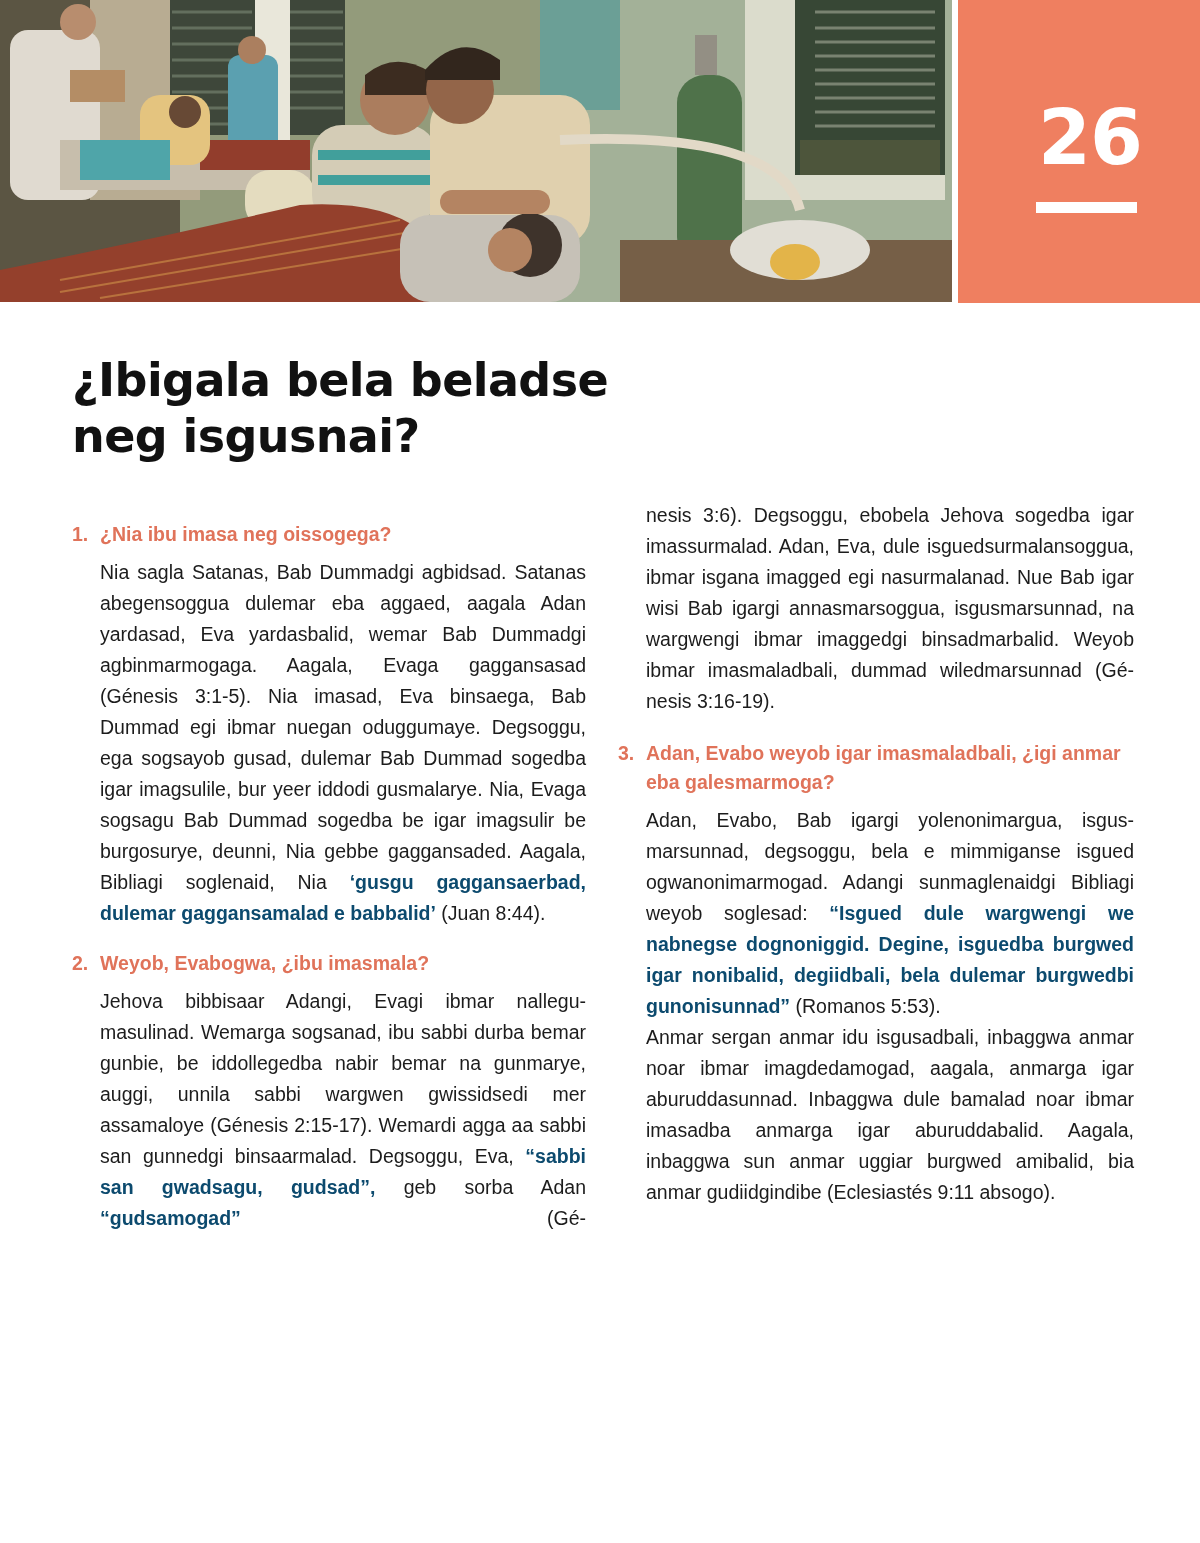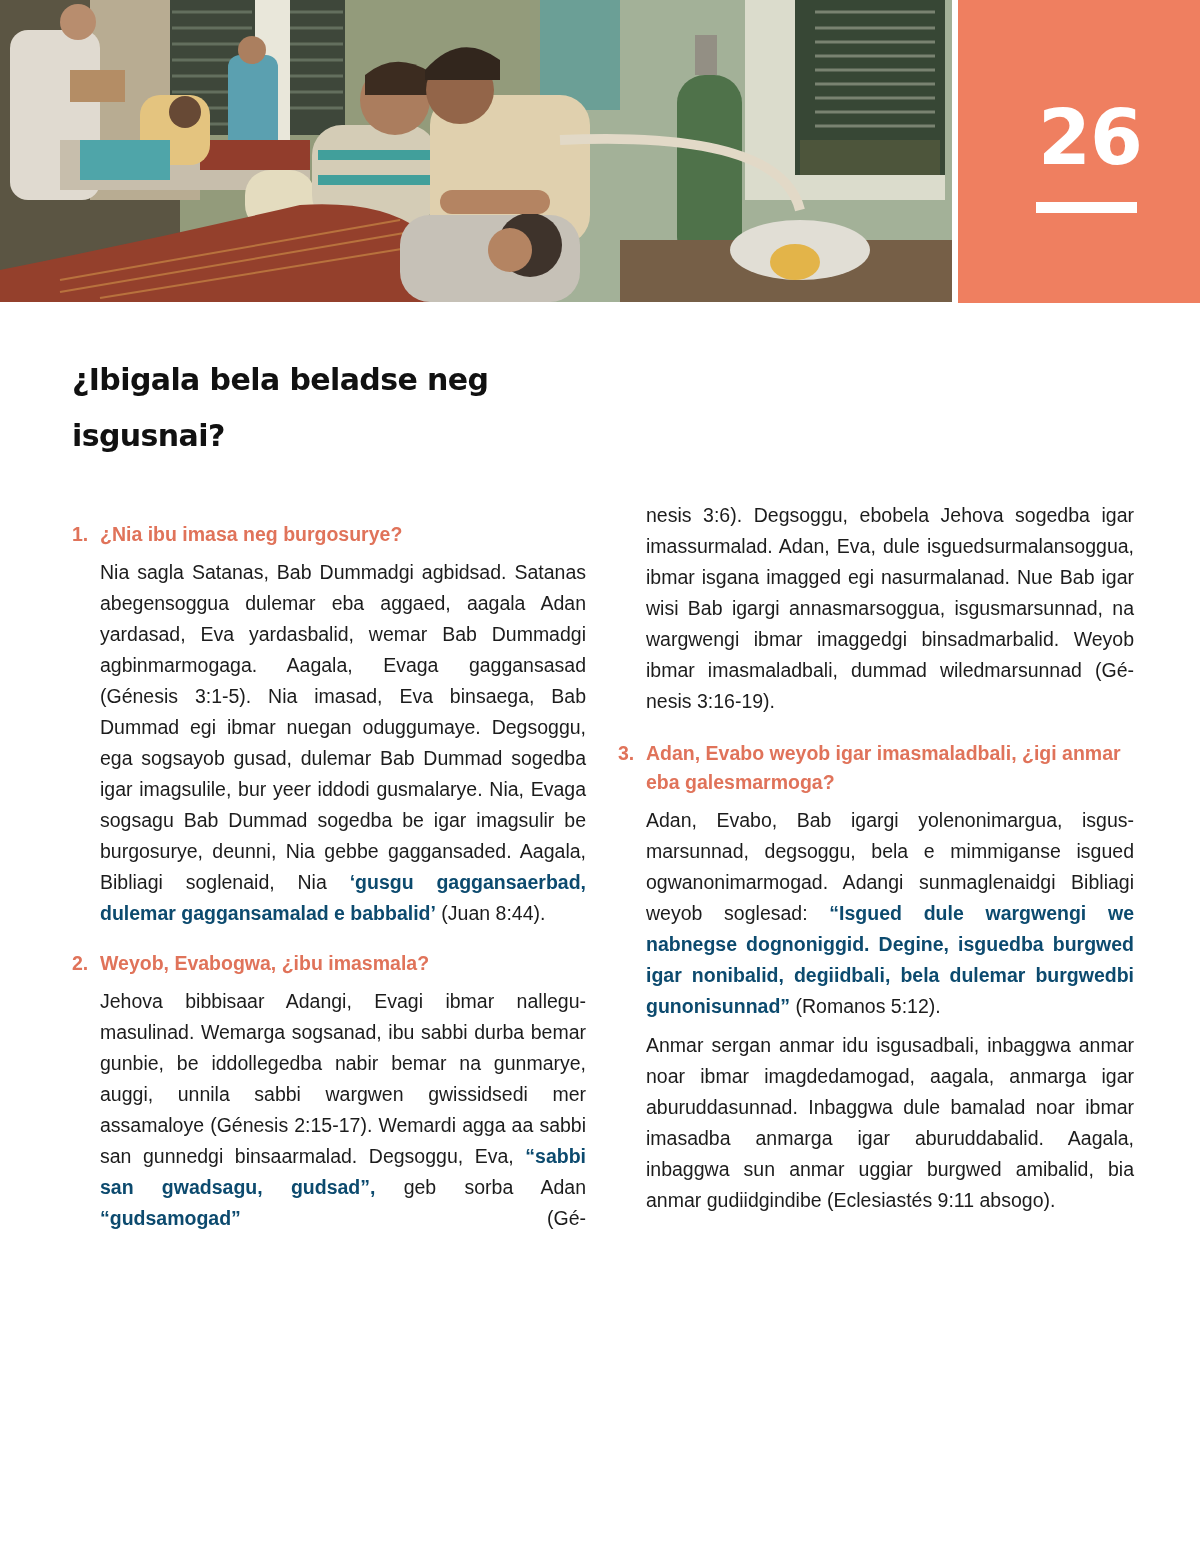--- a/index.html
+++ b/index.html
@@ -23,35 +23,35 @@
       font-family: "DejaVu Sans", sans-serif; font-weight: bold; font-size: 76px;
       color: #ffffff; letter-spacing: -1px; line-height: 1;
     }
     .lesson-underline {
       position: absolute; left: 78px; top: 202px; width: 101px; height: 11px; background: #ffffff;
     }
 
     
     .page-title {
       position: absolute; left: 72px; top: 352px; width: 560px;
-      font-family: "DejaVu Sans", sans-serif; font-weight: bold; font-size: 30px;
+      font-family: "DejaVu Sans", sans-serif; font-weight: bold; font-size: 46px;
       line-height: 56px; color: #111111; letter-spacing: -0.6px;
     }
 
     
     .col { position: absolute; top: 500px; width: 488px; }
     .col-left { left: 100px; width: 486px; }
     .col-right { left: 646px; width: 488px; }
 
     .para {
       font-family: "Liberation Sans", sans-serif; font-size: 19.5px; line-height: 31px;
       text-align: justify; hyphens: manual; color: #1c1c1c;
     }
     .para b { font-weight: bold; color: #0c4a6e; }
-    .para + .para { margin-top: 8px; }
+    .para + .para { }
 
     .qhead {
       position: relative; font-family: "Liberation Sans", sans-serif; font-weight: bold;
       font-size: 19.5px; line-height: 29px; color: #e0735a;
       margin: 20px 0 8px 0;
     }
     .qhead .num { position: absolute; left: -28px; top: 0; }
     .col-right .qhead { margin-top: 22px; }
   </style>
 </head>
@@ -156,33 +156,33 @@
   <div class="lesson-number">26</div>
   <div class="lesson-underline"></div>
 </div>
 
 <h1 class="page-title">¿Ibigala bela beladse neg isgusnai?</h1>
 
 <div class="col col-left">
 
   <h2 class="qhead">
     <span class="num">1.</span>
-    <span>¿Nia ibu imasa neg burgosurye?</span>
+    <span>¿Nia ibu imasa neg oissogega?</span>
   </h2>
   <p class="para"><span>Nia sagla Satanas, Bab Dummadgi agbidsad. Satanas abegensoggua dulemar eba aggaed, aagala Adan yardasad, Eva yardasbalid, wemar Bab Dummadgi agbinmarmogaga. Aagala, Eva­ga gaggansasad (Génesis 3:1-5). Nia imasad, Eva binsaega, Bab Dummad egi ibmar nuegan oduggumaye. Degsoggu, ega sogsayob gusad, dulemar Bab Dummad sogedba igar imagsulile, bur yeer iddodi gusmalarye. Nia, Evaga sogsa­gu Bab Dummad sogedba be igar imagsulir be burgosurye, deunni, Nia gebbe gaggansaded. Aagala, Bibliagi soglenaid, Nia </span><b>‘gusgu gaggan­saerbad, dulemar gaggansamalad e babbalid’</b><span> (Juan 8:44).</span></p>
 
   <h2 class="qhead">
     <span class="num">2.</span>
     <span>Weyob, Evabogwa, ¿ibu imasmala?</span>
   </h2>
   <p class="para" style="text-align-last: justify;"><span>Jehova bibbisaar Adangi, Evagi ibmar nallegu­masulinad. Wemarga sogsanad, ibu sabbi dur­ba bemar gunbie, be iddollegedba nabir be­mar na gunmarye, auggi, unnila sabbi wargwen gwissidsedi mer assamaloye (Génesis 2:15-17). Wemardi agga aa sabbi san gunnedgi binsaar­malad. Degsoggu, Eva, </span><b>“sabbi san gwadsagu, gudsad”,</b><span> geb sorba Adan </span><b>“gudsamogad”</b><span> (Gé-</span></p>
 </div>
 
 <div class="col col-right">
   <p class="para"><span>nesis 3:6). Degsoggu, ebobela Jehova sogedba igar imassurmalad. Adan, Eva, dule isguedsur­malansoggua, ibmar isgana imagged egi na­surmalanad. Nue Bab igar wisi Bab igargi an­nasmarsoggua, isgusmarsunnad, na wargwengi ibmar imaggedgi binsadmarbalid. Weyob ibmar imasmaladbali, dummad wiledmarsunnad (Gé­nesis 3:16-19).</span></p>
 
   <h2 class="qhead">
     <span class="num">3.</span>
     <span>Adan, Evabo weyob igar imasmaladbali, ¿igi anmar eba galesmarmoga?</span>
   </h2>
-  <p class="para"><span>Adan, Evabo, Bab igargi yolenonimargua, isgus­marsunnad, degsoggu, bela e mimmiganse is­gued ogwanonimarmogad. Adangi sunmagle­naidgi Bibliagi weyob soglesad: </span><b>“Isgued dule wargwengi we nabnegse dognoniggid. Degi­ne, isguedba burgwed igar nonibalid, degiid­bali, bela dulemar burgwedbi gunonisunnad”</b><span> (Romanos 5:12).</span></p>
+  <p class="para"><span>Adan, Evabo, Bab igargi yolenonimargua, isgus­marsunnad, degsoggu, bela e mimmiganse is­gued ogwanonimarmogad. Adangi sunmagle­naidgi Bibliagi weyob soglesad: </span><b>“Isgued dule wargwengi we nabnegse dognoniggid. Degi­ne, isguedba burgwed igar nonibalid, degiid­bali, bela dulemar burgwedbi gunonisunnad”</b><span> (Romanos 5:53).</span></p>
   <p class="para"><span>Anmar sergan anmar idu isgusadbali, inbag­gwa anmar noar ibmar imagdedamogad, aa­gala, anmarga igar aburuddasunnad. Inbaggwa dule bamalad noar ibmar imasadba anmarga igar aburuddabalid. Aagala, inbaggwa sun an­mar uggiar burgwed amibalid, bia anmar gu­diidgindibe (Eclesiastés 9:11 absogo).</span></p>
 </div>
 
 </body></html>

